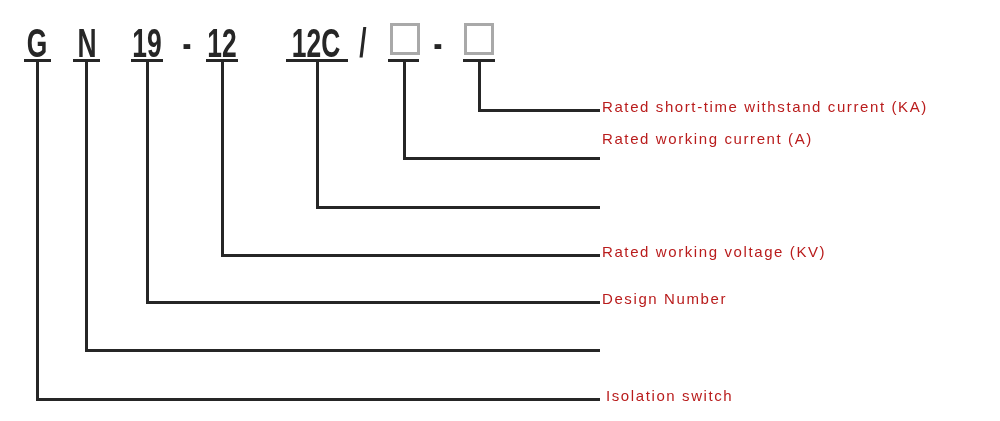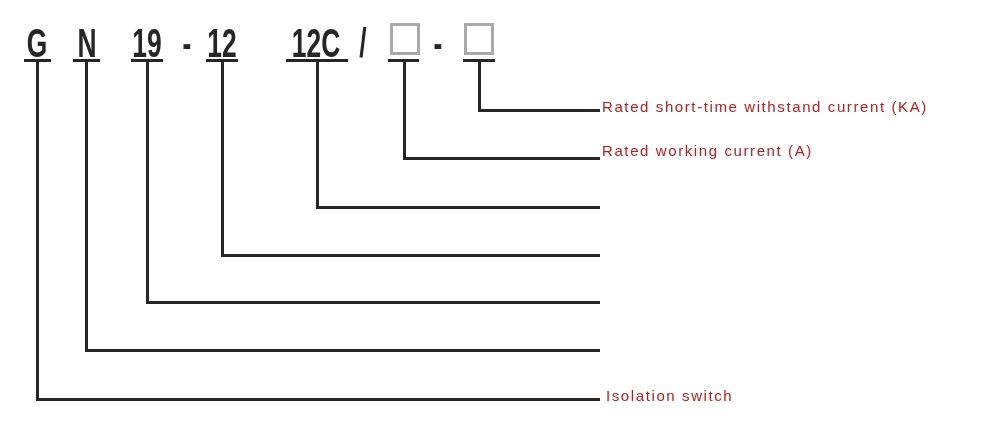--- a/index.html
+++ b/index.html
@@ -86,16 +86,18 @@
 
   <div class="conn" style="left:36px;width:561px;height:337px"></div>
   <div class="conn" style="left:85px;width:512px;height:288px"></div>
   <div class="conn" style="left:146px;width:451px;height:240px"></div>
   <div class="conn" style="left:221px;width:376px;height:193px"></div>
   <div class="conn" style="left:316px;width:281px;height:145px"></div>
   <div class="conn" style="left:403px;width:194px;height:96px"></div>
   <div class="conn" style="left:478px;width:119px;height:48px"></div>
 
   <div class="label" style="top:96px">Rated short-time withstand current (KA)</div>
-  <div class="label" style="top:140px">Rated working current (A)</div>
+  <div class="label" style="top:128px">Rated working current (A)</div>
+  <div class="label" style="top:241px">Rated working voltage (KV)</div>
+  <div class="label" style="top:288px">Design Number</div>
   <div class="label" style="top:385px;left:606px">Isolation switch</div>
 
 </div>
 
 </body></html>

